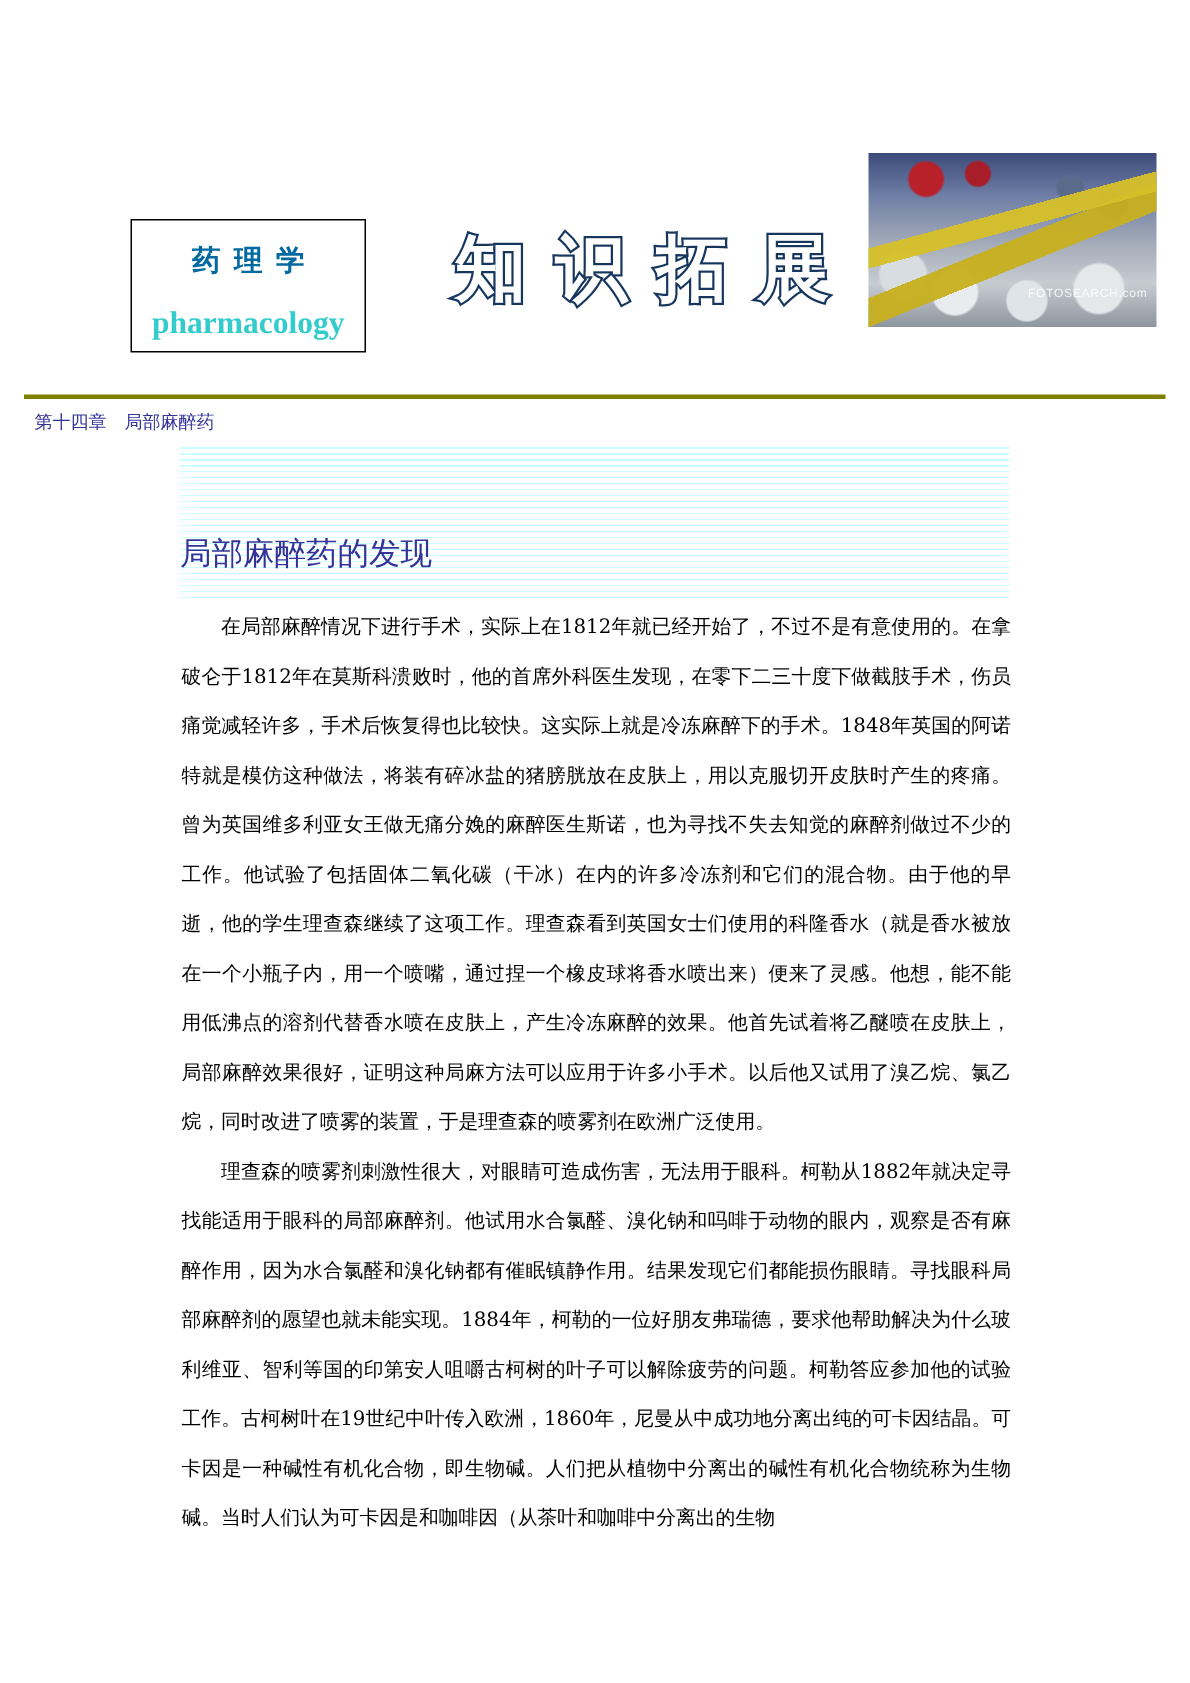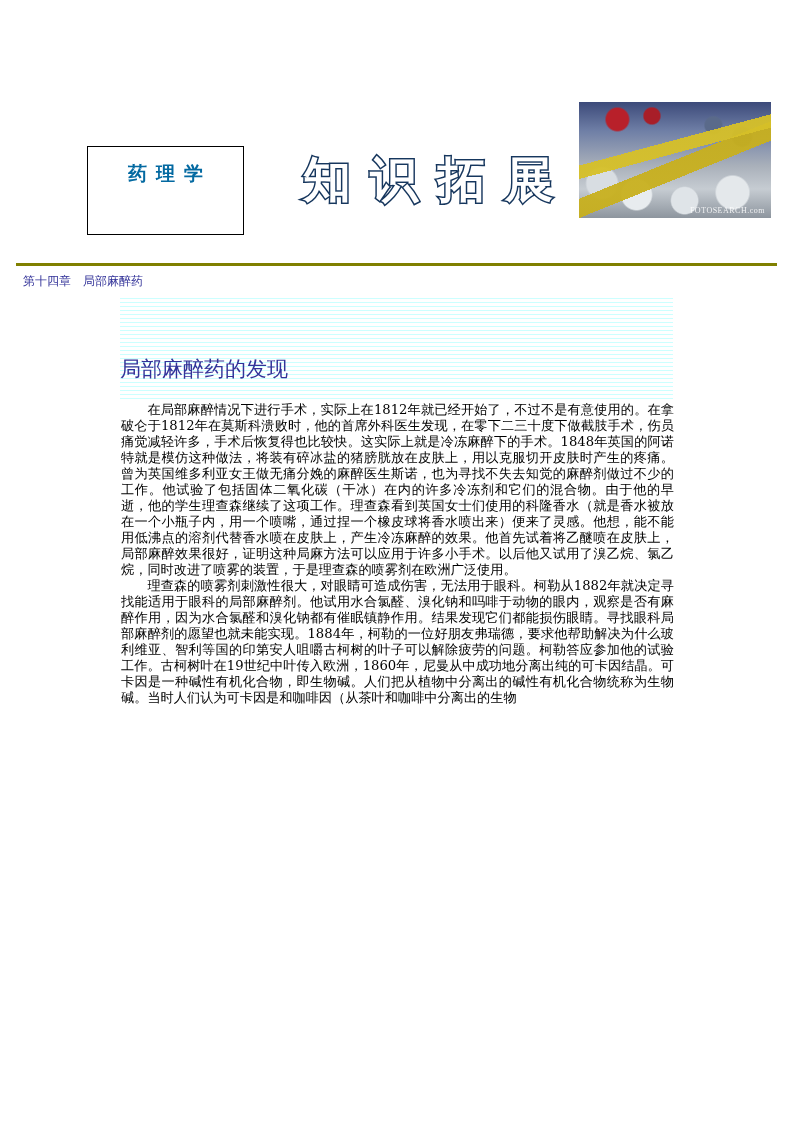--- a/index.html
+++ b/index.html
@@ -82,22 +82,22 @@
         radial-gradient(circle at 55% 85%, #dfe4e8 0 9%, transparent 10%),
         radial-gradient(circle at 80% 78%, #e4e8eb 0 9%, transparent 10%),
         radial-gradient(circle at 12% 70%, #d8dde2 0 8%, transparent 9%),
         radial-gradient(circle at 70% 20%, #5a6a8a 0 5%, transparent 6%),
         radial-gradient(circle at 85% 30%, #4d5c7e 0 5%, transparent 6%),
         linear-gradient(180deg, #3c4a7a 0%, #6f7fa6 25%, #a9b0ba 55%, #c6ccd2 75%, #8d959e 100%);
     }
     .photo-watermark {
       position: absolute;
       right: 6px;
-      bottom: 3px;
-      font-family: Liberation Serif, serif;
+      bottom: 18px;
+      font-family: Liberation Sans, sans-serif;
       font-size: 8px;
       color: rgba(255,255,255,0.85);
       letter-spacing: 0.5px;
     }
     .rule {
       position: absolute;
       left: 16px;
       top: 263px;
       width: 761px;
       height: 3px;
@@ -138,34 +138,35 @@
       color: #333399;
       background: transparent;
     }
     .body-text {
       position: absolute;
       left: 121px;
       top: 402px;
       width: 553px;
       font-family: "DejaVu Serif", "Liberation Serif", serif;
       font-size: 13.2px;
-      line-height: 16px;
+      line-height: 33px;
       color: #000000;
       text-align: justify;
     }
     .body-text p {
       margin: 0;
       text-indent: 2em;
     }
   </style>
 </head>
 <body>
 
 <div class="subject-box">
   <div class="subject-cn">药理学</div>
+  <div class="subject-en">pharmacology</div>
 </div>
 
 <div class="banner-title">
   <span class="banner-char">知</span>
   <span class="banner-char">识</span>
   <span class="banner-char">拓</span>
   <span class="banner-char">展</span>
 </div>
 
 <div class="photo">

